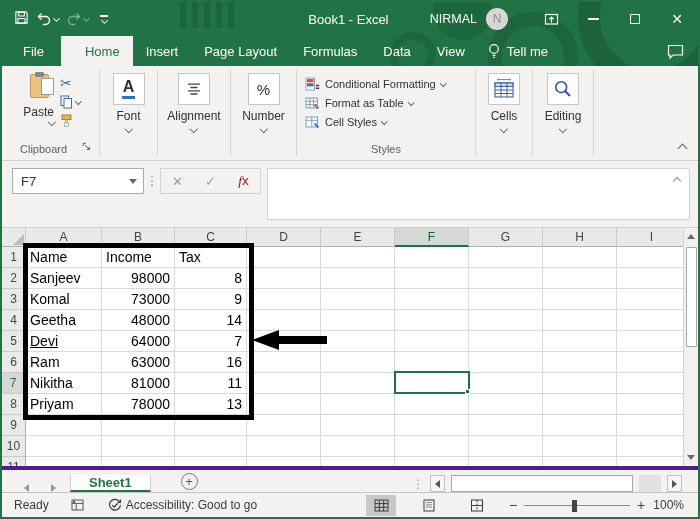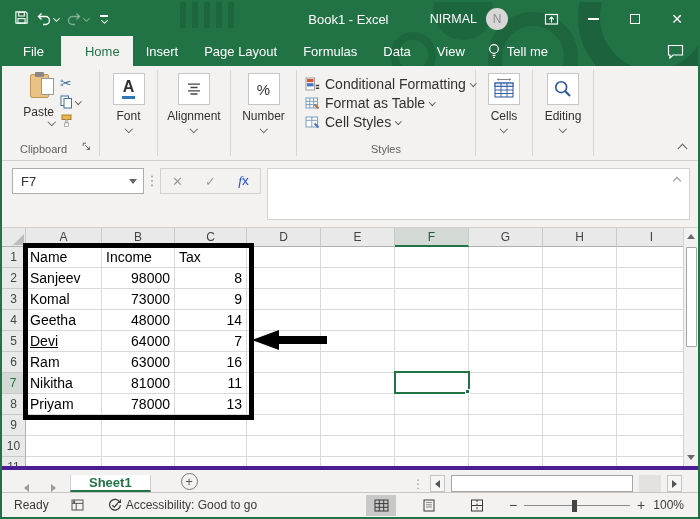--- a/index.html
+++ b/index.html
@@ -60,35 +60,35 @@
 
   .clipboard-ic { position:relative; width:24px; height:28px; }
   .clipboard-ic .board { position:absolute; left:0; top:2px; width:19px; height:24px; background:#eac282; border:1px solid #bf9659; border-radius:2px; }
   .clipboard-ic .clip { position:absolute; left:5px; top:0; width:9px; height:5px; background:#8a8886; border-radius:1px; }
   .clipboard-ic .page { position:absolute; right:0; top:6px; width:13px; height:17px; background:#fff; border:1px solid #9a9896; }
 
   .fontA { font-size:16px; font-weight:bold; color:#323130; border-bottom:3px solid #2e75b6; line-height:1.05; padding:0 1px; }
   .pct { font-size:15px; color:#323130; }
 
   .styles-group { width:178px; align-items:flex-start; padding:8px 0 0 8px; }
-  .style-item { display:flex; align-items:center; gap:5px; height:19px; font-size:14px; color:#323130; white-space:nowrap; }
+  .style-item { display:flex; align-items:center; gap:5px; height:19px; font-size:11px; color:#323130; white-space:nowrap; }
   .styles-group .glabel { left:0; right:0; text-align:center; }
 
   .ribbon-collapse { position:absolute; right:12px; bottom:8px; width:7px; height:7px; border-left:1.4px solid #605e5c; border-top:1.4px solid #605e5c; transform:rotate(45deg); }
 
   
   .formula-row { height:67px; flex:0 0 67px; background:#f3f2f1; display:flex; align-items:flex-start; padding:7px 8px 0 10px; border-bottom:1px solid #d2d0ce; }
   .namebox { width:132px; height:26px; background:#fff; border:1px solid #acacac; display:flex; align-items:center; font-size:13px; color:#333; }
   .namebox .nb-val { padding-left:8px; flex:1; }
   .nb-drop { width:20px; display:flex; align-items:center; justify-content:center; align-self:stretch; }
   .tri-down { width:0; height:0; border-left:4px solid transparent; border-right:4px solid transparent; border-top:5px solid #666; }
   .vdots { width:16px; text-align:center; color:#8a8a8a; font-size:13px; line-height:26px; }
   .fxbtns { height:26px; border:1px solid #d4d2d0; display:flex; align-items:center; background:#f3f2f1; }
   .fxbtn { width:33px; text-align:center; font-size:13px; color:#9a9a9a; }
-  .fxbtn.fx { color:#1d4ed8; font-size:13.5px; }
+  .fxbtn.fx { color:#7f1d1d; font-size:13.5px; }
   .fxbtn.fx i { font-family:"Liberation Serif", serif; }
   .fbar { flex:1; height:52px; background:#fff; border:1px solid #d4d2d0; margin-left:6px; position:relative; }
   .fbar-collapse { position:absolute; right:9px; top:9px; width:6px; height:6px; border-left:1.3px solid #8a8a8a; border-top:1.3px solid #8a8a8a; transform:rotate(45deg); }
 
   
   .grid-zone { flex:1; display:flex; background:#fff; overflow:hidden; position:relative; }
   .grid { position:relative; width:681px; overflow:hidden; }
   .gr { display:flex; }
   .ch { height:19px; background:#e9e9e9; border-right:1px solid #c9c9c9; border-bottom:1px solid #b0b0b0; font-size:12px; color:#444; display:flex; align-items:center; justify-content:center; }
   .ch.corner { justify-content:flex-end; align-items:flex-end; background:#e9e9e9; }

